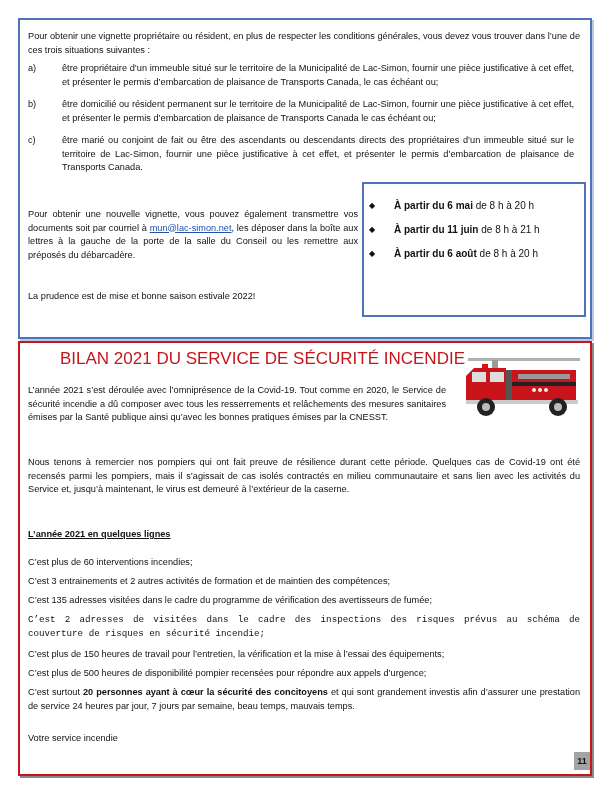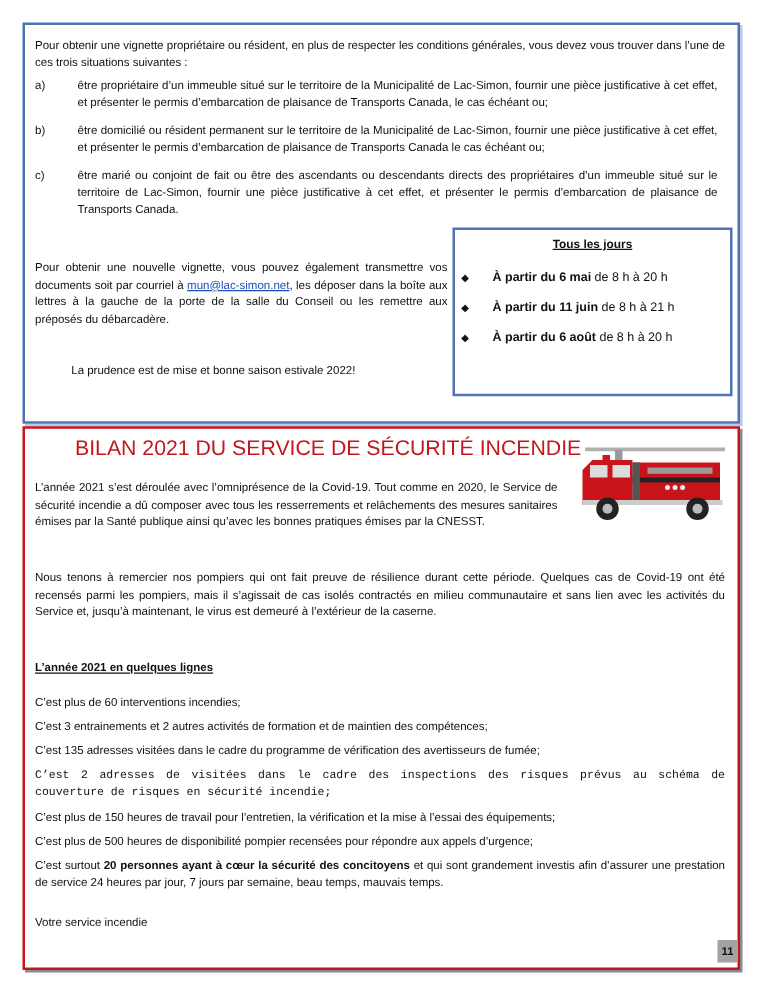--- a/index.html
+++ b/index.html
@@ -47,24 +47,23 @@
   <span class="lbl">b)</span>
   <div class="body">être domicilié ou résident permanent sur le territoire de la Municipalité de Lac-Simon, fournir une pièce justificative à cet effet, et présenter le permis d’embarcation de plaisance de Transports Canada le cas échéant ou;</div>
 </div>
 <div class="item txt" style="top:134px;">
   <span class="lbl">c)</span>
   <div class="body">être marié ou conjoint de fait ou être des ascendants ou descendants directs des propriétaires d’un immeuble situé sur le territoire de Lac-Simon, fournir une pièce justificative à cet effet, et présenter le permis d’embarcation de plaisance de Transports Canada.</div>
 </div>
 
 <div class="p txt" style="left:28px; top:208px; width:330px;"><span>Pour obtenir une nouvelle vignette, vous pouvez également transmettre vos documents soit par courriel à </span><span class="link">mun@lac-simon.net</span><span>, les déposer dans la boîte aux lettres à la gauche de la porte de la salle du Conseil ou les remettre aux préposés du débarcadère.</span></div>
 
-<div class="p txt" style="left:28px; top:290px; width:330px;margin-left:29px;">La prudence est de mise et bonne saison estivale 2022!</div>
+<div class="p txt" style="left:28px; top:290px; width:330px;">La prudence est de mise et bonne saison estivale 2022!</div>
 
 <div class="hours">
-  <div class="sub">Tous les jours</div>
   <ul>
     <li><span class="dot">◆</span><b>À partir du 6 mai</b><span> de 8 h à 20 h</span></li>
     <li><span class="dot">◆</span><b>À partir du 11 juin</b><span> de 8 h à 21 h</span></li>
     <li><span class="dot">◆</span><b>À partir du 6 août</b><span> de 8 h à 20 h</span></li>
   </ul>
 </div>
 
 <div class="box-red"></div>
 
 <div class="title">BILAN 2021 DU SERVICE DE SÉCURITÉ INCENDIE</div>

